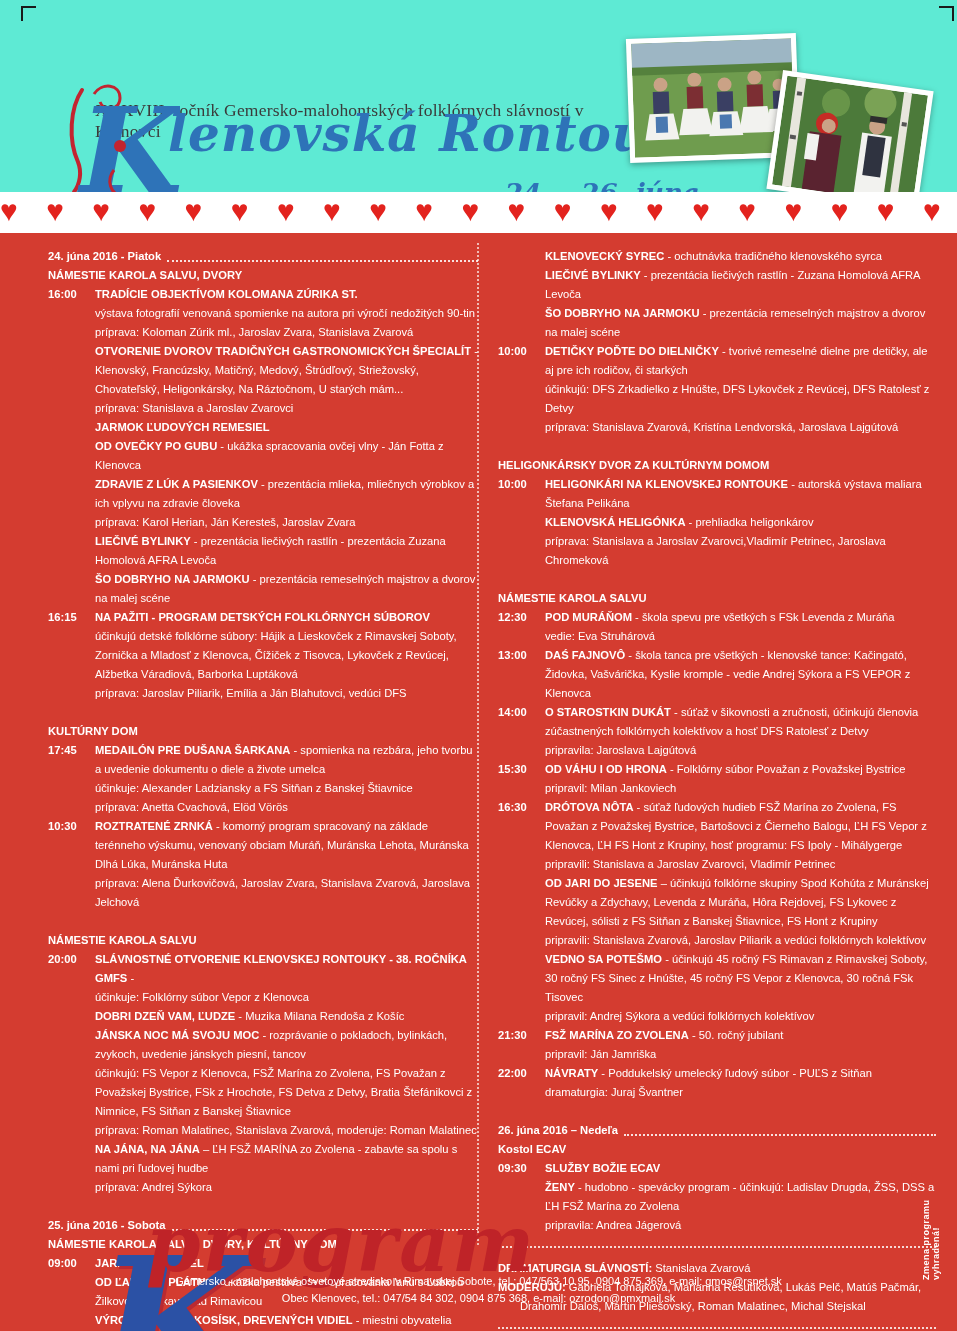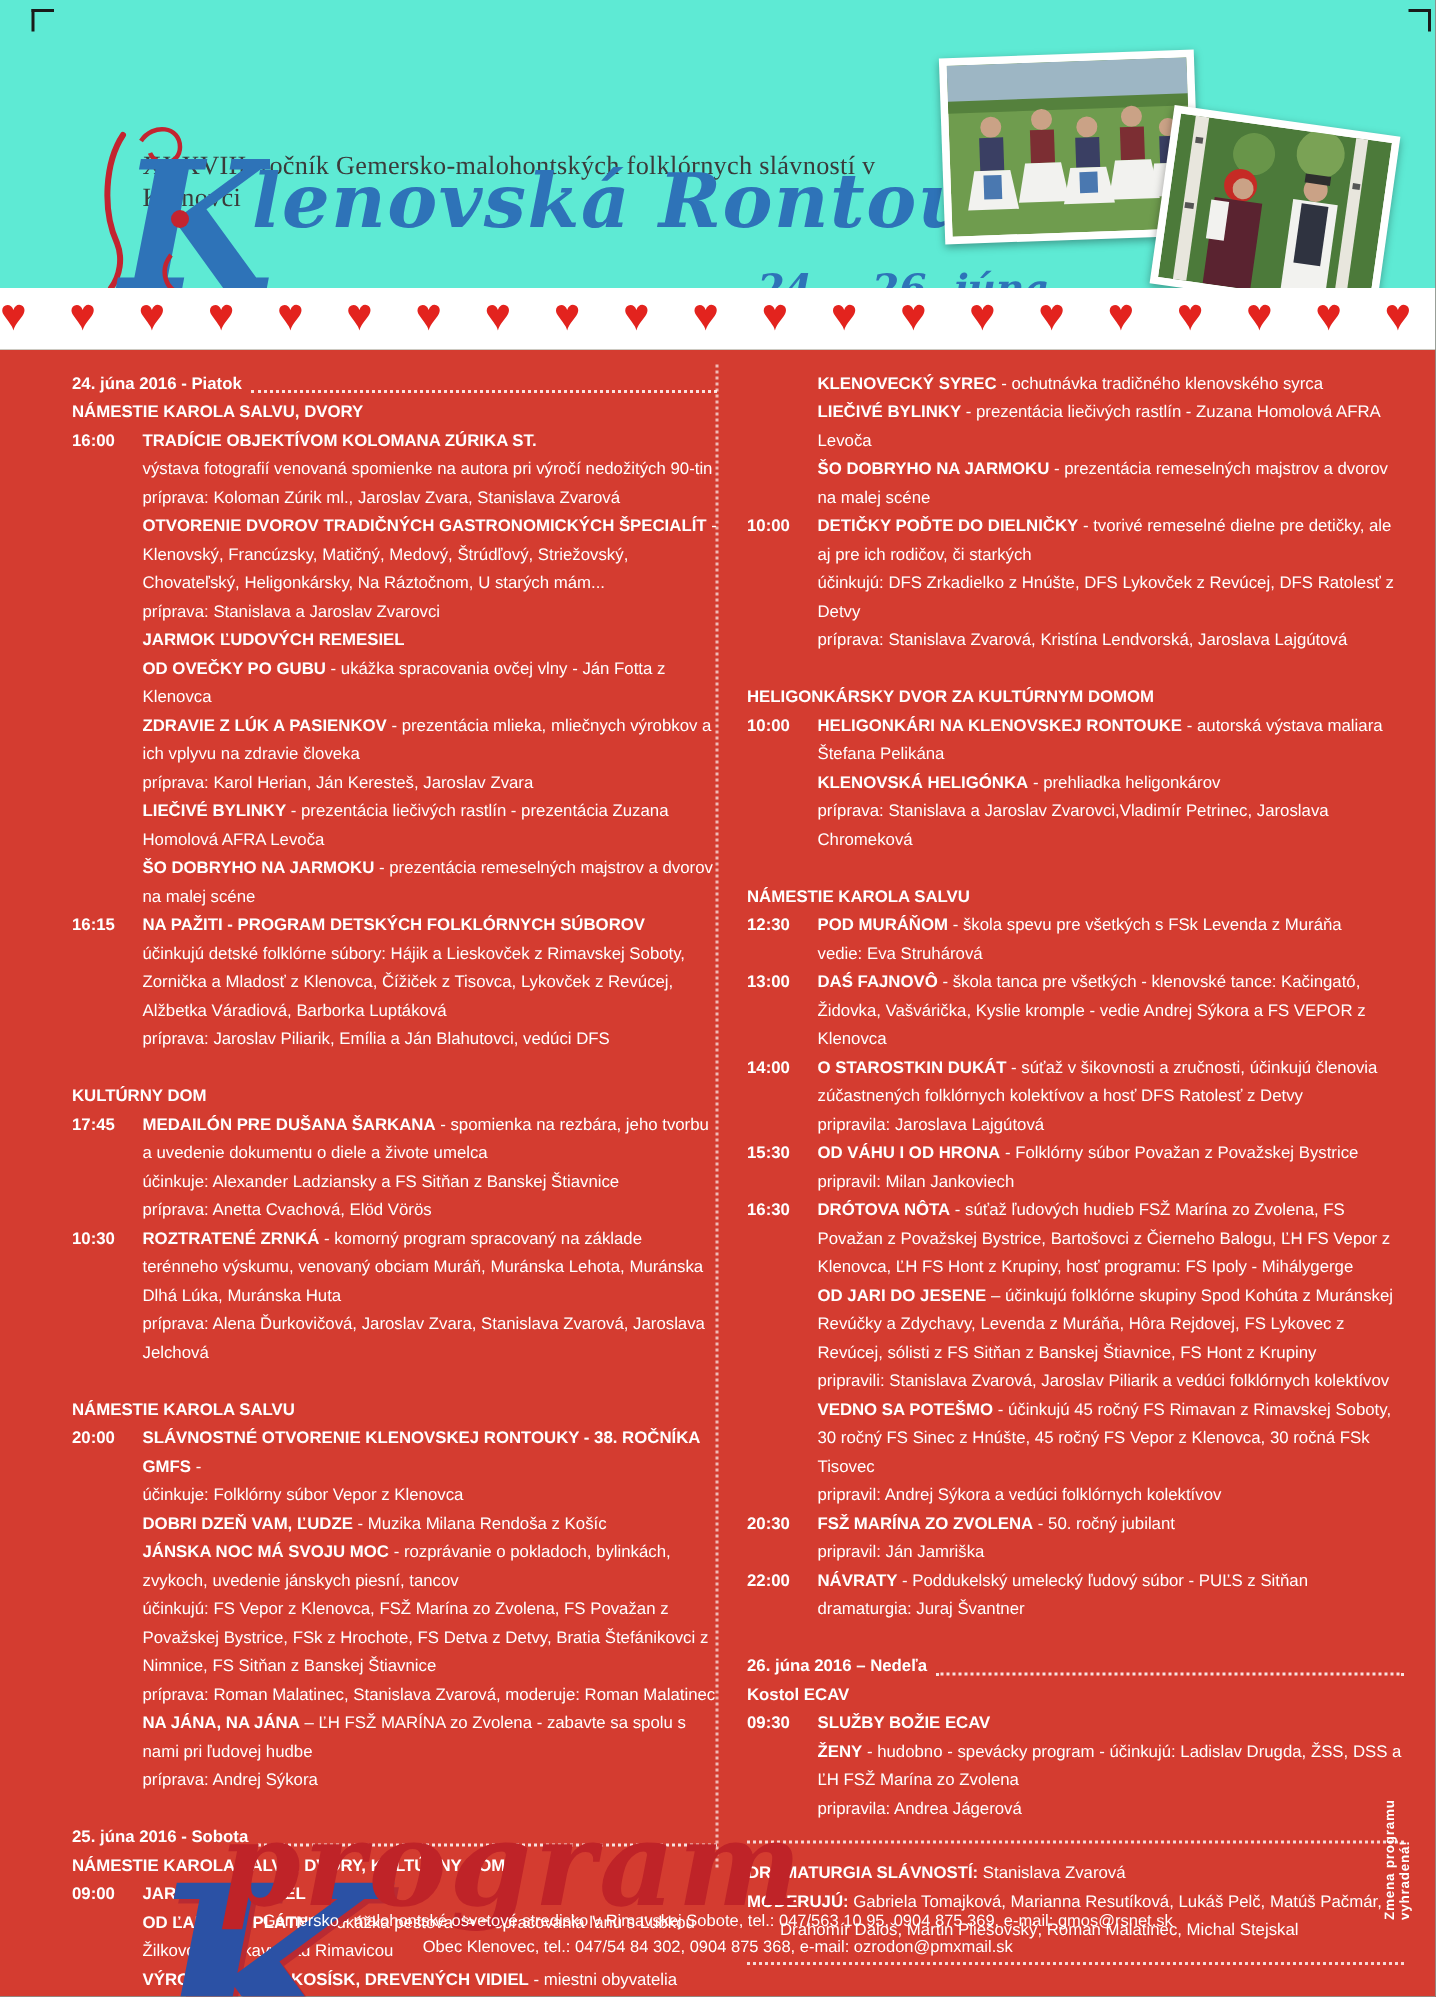--- a/index.html
+++ b/index.html
@@ -364,36 +364,40 @@
         <div class="blk event">
           <span class="time"></span>
           <span class="ebody"><span class="seg">pripravil: Milan Jankoviech</span></span>
         </div>
         <div class="blk event">
           <span class="time">16:30</span>
           <span class="ebody"><span class="seg b">DRÓTOVA NÔTA</span><span class="seg"> - súťaž ľudových hudieb FSŽ Marína zo Zvolena, FS Považan z Považskej Bystrice, Bartošovci z Čierneho Balogu, ĽH FS Vepor z Klenovca, ĽH FS Hont z Krupiny, hosť programu: FS Ipoly - Mihálygerge</span></span>
         </div>
         <div class="blk event">
           <span class="time"></span>
+          <span class="ebody"><span class="seg">pripravili: Stanislava a Jaroslav Zvarovci, Vladimír Petrinec</span></span>
+        </div>
+        <div class="blk event">
+          <span class="time"></span>
           <span class="ebody"><span class="seg b">OD JARI DO JESENE</span><span class="seg"> – účinkujú folklórne skupiny Spod Kohúta z Muránskej Revúčky a Zdychavy, Levenda z Muráňa, Hôra Rejdovej, FS Lykovec z Revúcej, sólisti z FS Sitňan z Banskej Štiavnice, FS Hont z Krupiny</span></span>
         </div>
         <div class="blk event">
           <span class="time"></span>
           <span class="ebody"><span class="seg">pripravili: Stanislava Zvarová, Jaroslav Piliarik a vedúci folklórnych kolektívov</span></span>
         </div>
         <div class="blk event">
           <span class="time"></span>
           <span class="ebody"><span class="seg b">VEDNO SA POTEŠMO</span><span class="seg"> - účinkujú 45 ročný FS Rimavan z Rimavskej Soboty, 30 ročný FS Sinec z Hnúšte, 45 ročný FS Vepor z Klenovca, 30 ročná FSk Tisovec</span></span>
         </div>
         <div class="blk event">
           <span class="time"></span>
           <span class="ebody"><span class="seg">pripravil: Andrej Sýkora a vedúci folklórnych kolektívov</span></span>
         </div>
         <div class="blk event">
-          <span class="time">20:30</span>
+          <span class="time">21:30</span>
           <span class="ebody"><span class="seg b">FSŽ MARÍNA ZO ZVOLENA</span><span class="seg"> - 50. ročný jubilant</span></span>
         </div>
         <div class="blk event">
           <span class="time"></span>
           <span class="ebody"><span class="seg">pripravil: Ján Jamriška</span></span>
         </div>
         <div class="blk event">
           <span class="time">22:00</span>
           <span class="ebody"><span class="seg b">NÁVRATY</span><span class="seg"> - Poddukelský umelecký ľudový súbor - PUĽS z Sitňan</span></span>
         </div>

